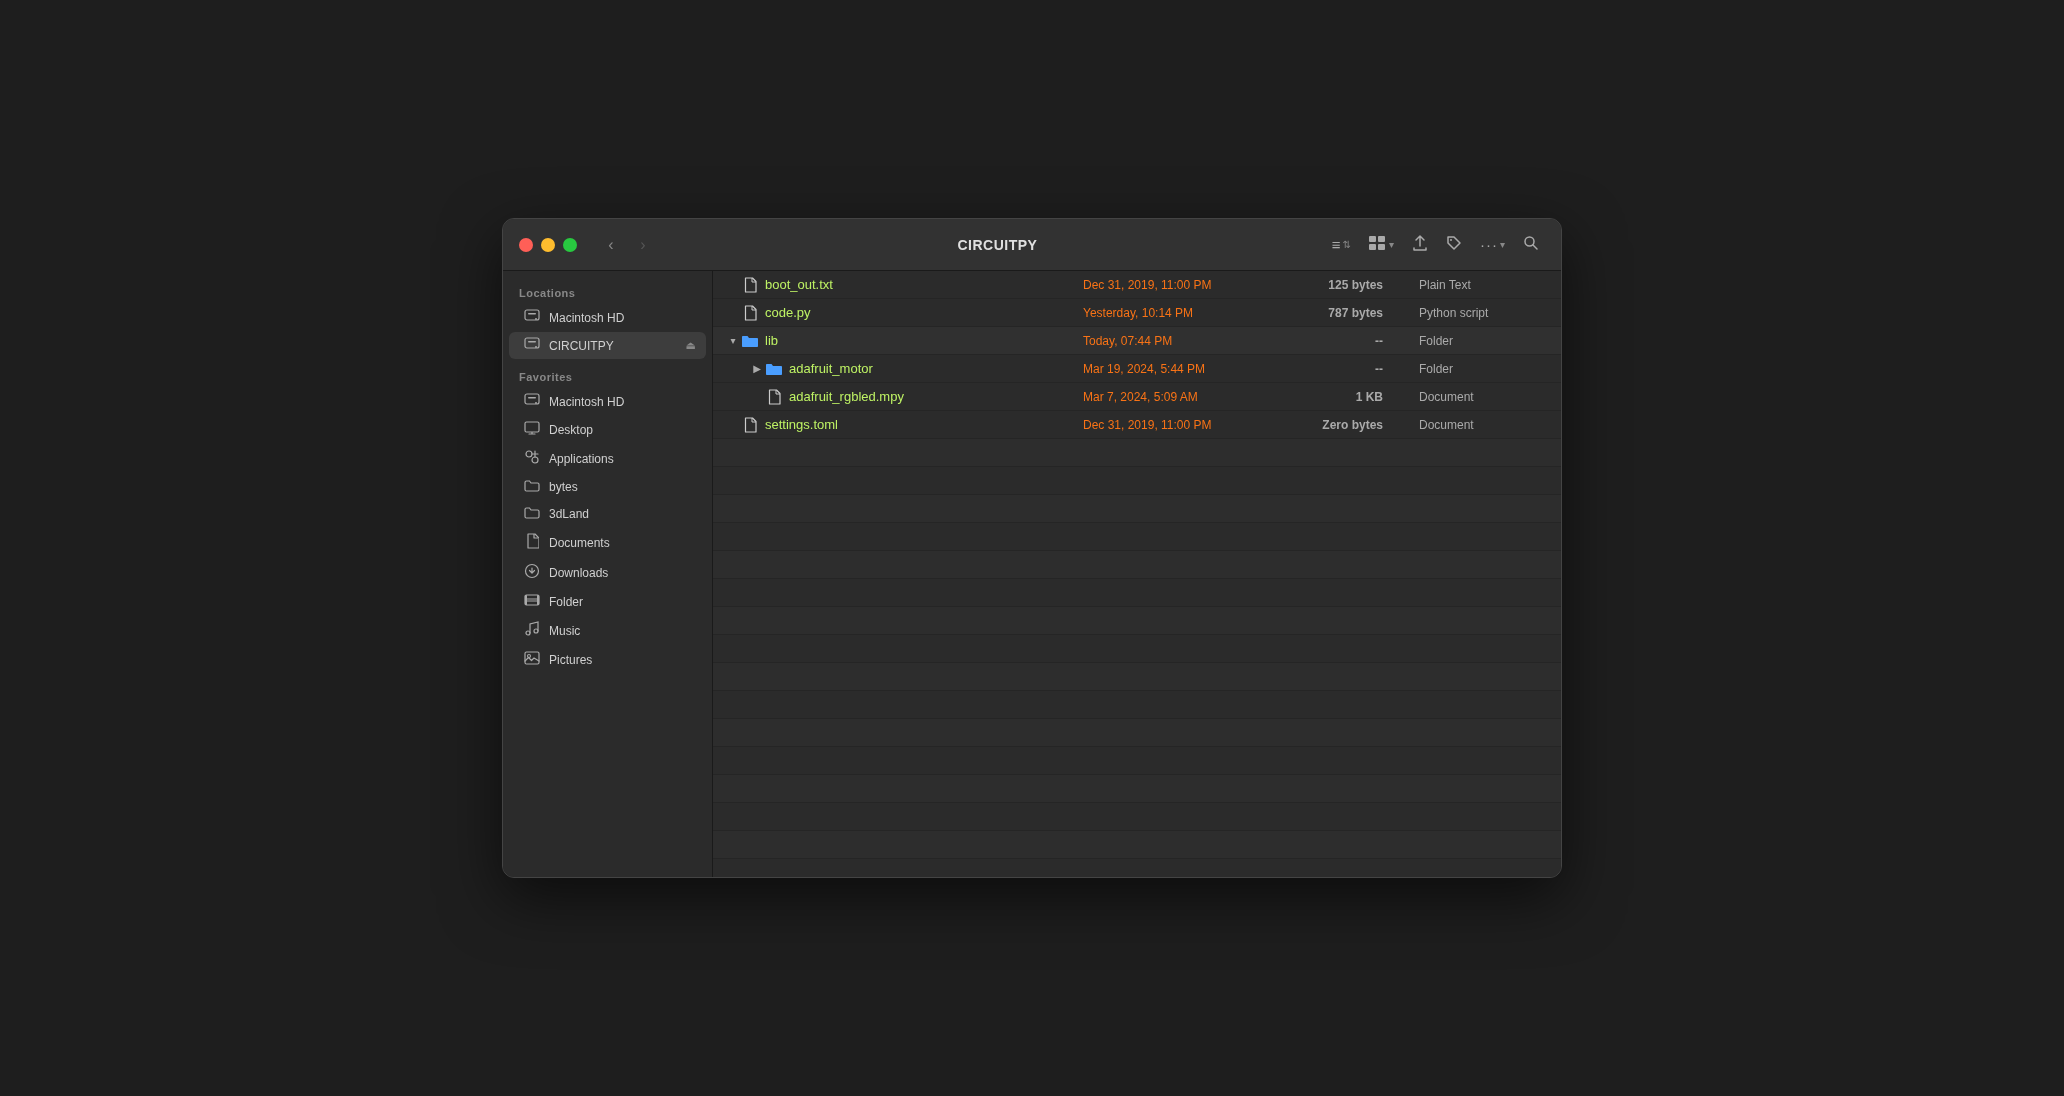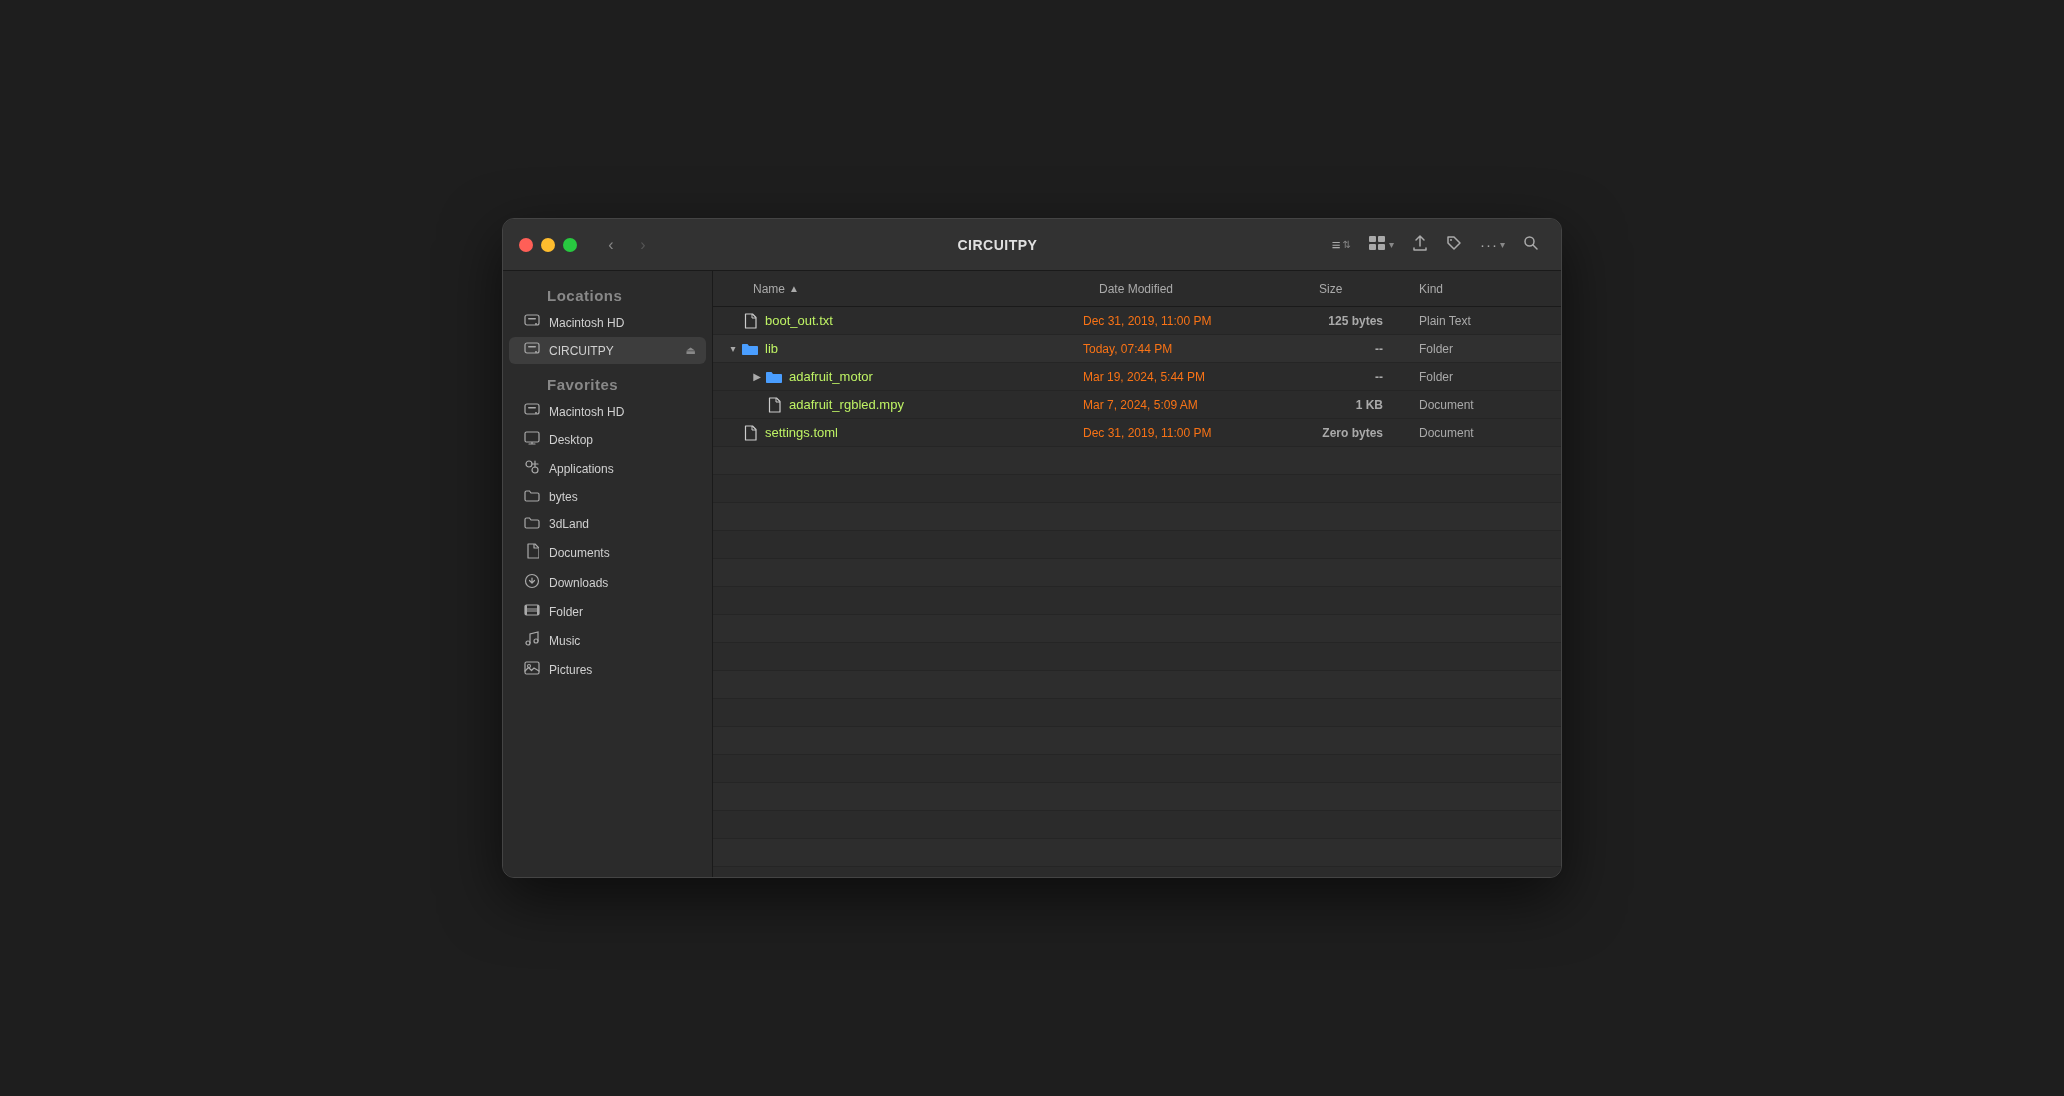--- a/index.html
+++ b/index.html
@@ -106,27 +106,26 @@
       overflow-y: auto;
       flex-shrink: 0;
       padding: 12px 0;
     }
     .sidebar::-webkit-scrollbar { width: 6px; }
     .sidebar::-webkit-scrollbar-thumb { background: #555; border-radius: 3px; }
     .sidebar-section {
       margin-bottom: 8px;
     }
     .sidebar-section-label {
-      font-size: 15px;
+      font-size: 11px;
       font-weight: 600;
       color: #888;
       padding: 4px 16px 4px 16px;
       letter-spacing: 0.5px;
       text-transform: none;
-      margin-left: 28px;
     }
     .sidebar-item {
       display: flex;
       align-items: center;
       padding: 5px 10px 5px 14px;
       cursor: pointer;
       border-radius: 6px;
       margin: 1px 6px;
       gap: 8px;
     }
@@ -431,52 +430,50 @@
               <path d="M1 10l3.5-3.5 3 3 2.5-2.5L15 10" stroke="#aaa" stroke-width="1.2" stroke-linecap="round" stroke-linejoin="round"></path>
             </svg>
           </span>
           <span class="sidebar-item-label">Pictures</span>
         </div>
       </div>
     </div>
 
     <div class="file-pane">
 
-      <div class="column-header">
-        <div class="col-name">
-          <span>Name</span>
-          <span style="font-size:10px;color:#aaa;">▲</span>
-        </div>
-        <div class="col-date">
-          <span>Date Modified</span>
-        </div>
-        <div class="col-size">
-          <span>Size</span>
-        </div>
-        <div class="col-kind">
-          <span>Kind</span>
-        </div>
-      </div>
 
       <div class="file-list">
 
         <div class="file-row">
           <span class="expand-arrow"></span>
           <span class="file-icon doc-icon">
             <svg width="13" height="16" viewBox="0 0 13 16" fill="none">
               <path d="M1.5 1h7l3.5 3.5V15H1.5V1z" stroke="#ccc" stroke-width="1.2" stroke-linejoin="round"></path>
               <path d="M8 1v4h4" stroke="#ccc" stroke-width="1" stroke-linejoin="round"></path>
             </svg>
           </span>
           <span class="file-name-cell">boot_out.txt</span>
           <span class="file-date">Dec 31, 2019, 11:00 PM</span>
           <span class="file-size">125 bytes</span>
           <span class="file-kind">Plain Text</span>
         </div>
 
+        <div class="file-row">
+          <span class="expand-arrow"></span>
+          <span class="file-icon doc-icon">
+            <svg width="13" height="16" viewBox="0 0 13 16" fill="none">
+              <path d="M1.5 1h7l3.5 3.5V15H1.5V1z" stroke="#ccc" stroke-width="1.2" stroke-linejoin="round"></path>
+              <path d="M8 1v4h4" stroke="#ccc" stroke-width="1" stroke-linejoin="round"></path>
+            </svg>
+          </span>
+          <span class="file-name-cell">code.py</span>
+          <span class="file-date">Yesterday, 10:14 PM</span>
+          <span class="file-size">787 bytes</span>
+          <span class="file-kind">Python script</span>
+        </div>
 
         <div class="file-row folder-expanded">
           <span class="expand-arrow" style="color:#aaa;">▾</span>
           <span class="file-icon folder-icon">
             <svg width="18" height="14" viewBox="0 0 18 14" fill="none">
               <path d="M1 3C1 2.45 1.45 2 2 2H6.5L8 4H16C16.55 4 17 4.45 17 5V12C17 12.55 16.55 13 16 13H2C1.45 13 1 12.55 1 12V3Z" fill="#4a9eff"></path>
             </svg>
           </span>
           <span class="file-name-cell">lib</span>
           <span class="file-date">Today, 07:44 PM</span>

